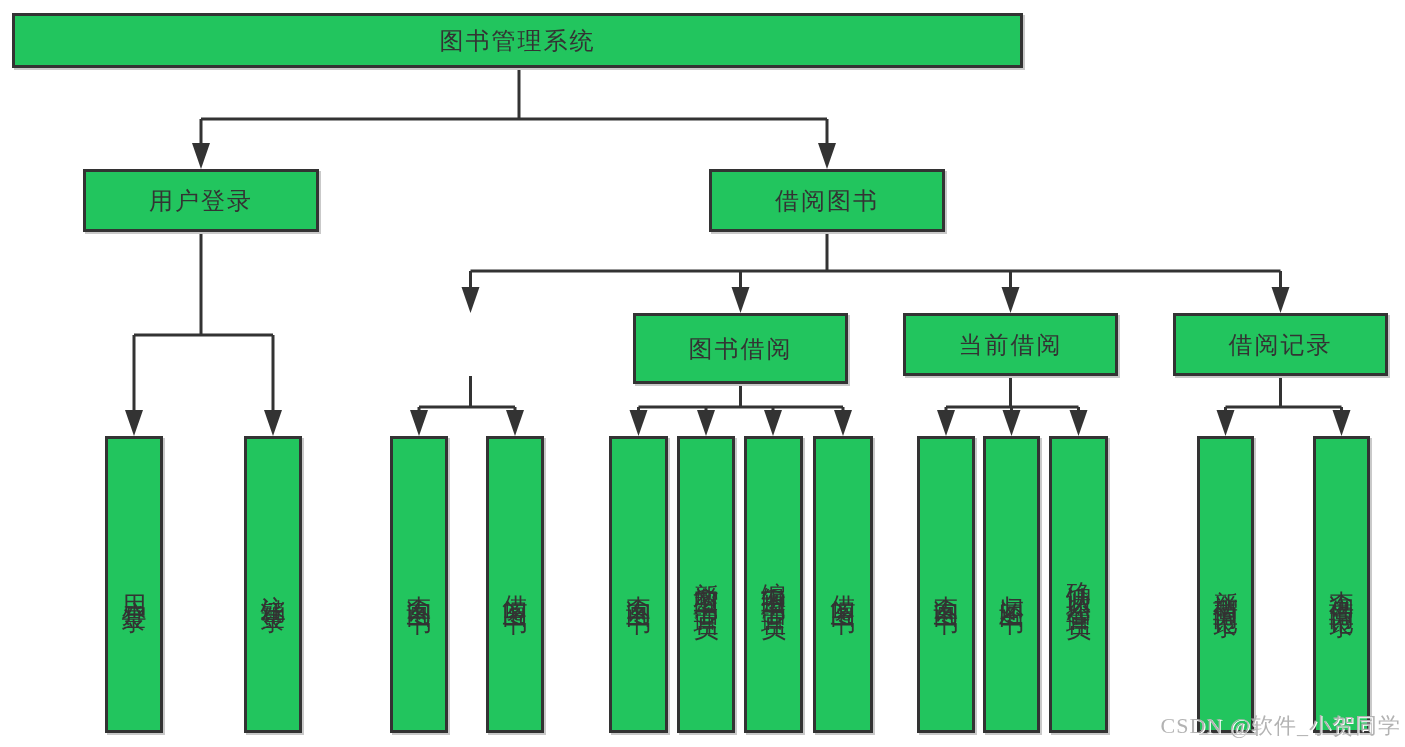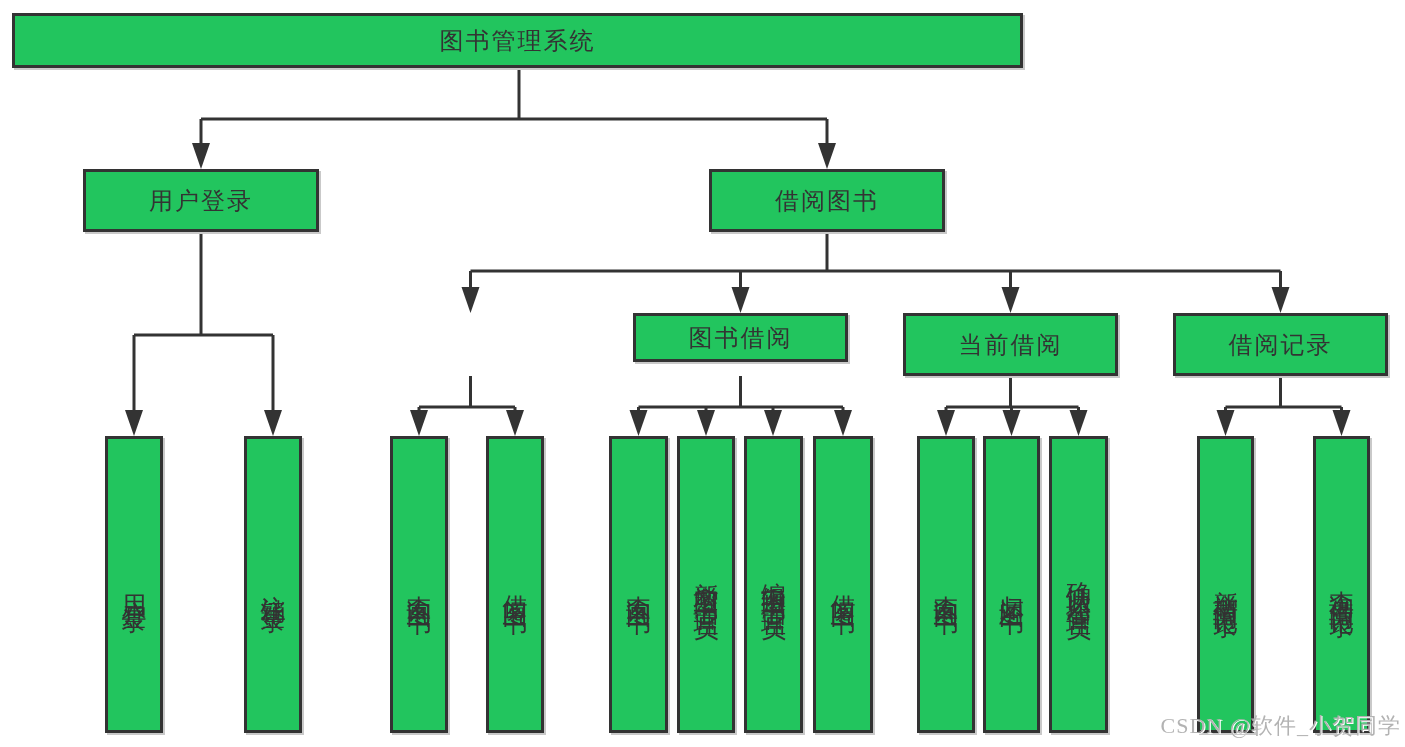--- a/index.html
+++ b/index.html
@@ -106,21 +106,21 @@
     <span>图书管理系统</span>
   </div>
 
   <div class="node hnode" style="left:83px;top:169px;width:236px;height:63px">
     <span>用户登录</span>
   </div>
   <div class="node hnode" style="left:709px;top:169px;width:236px;height:63px">
     <span>借阅图书</span>
   </div>
 
-  <div class="node hnode" style="left:633px;top:313px;width:215px;height:49px">
+  <div class="node hnode" style="left:633px;top:313px;width:215px;height:71px">
     <span>图书借阅</span>
   </div>
   <div class="node hnode" style="left:1173px;top:313px;width:215px;height:63px">
     <span>借阅记录</span>
   </div>
   <div class="node hnode" style="left:903px;top:313px;width:215px;height:63px">
     <span>当前借阅</span>
   </div>
 
   <div class="node leaf" style="left:105px;width:58px">

